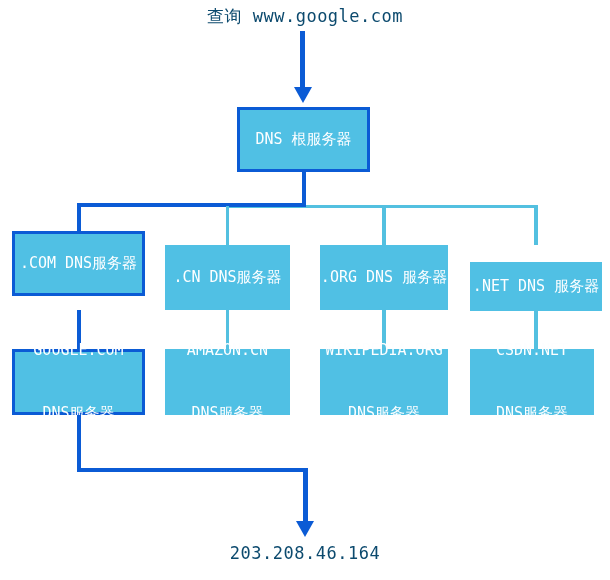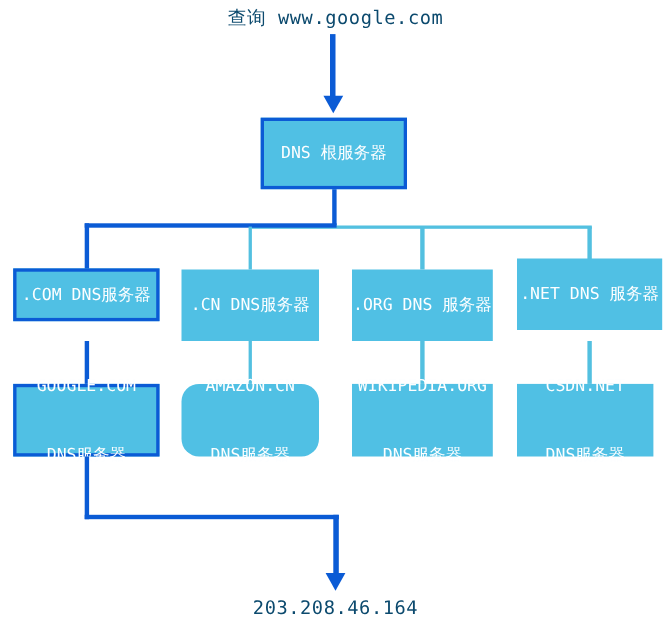--- a/index.html
+++ b/index.html
@@ -45,45 +45,45 @@
   <div class="vline dark" style="left:301.5px;top:172px;width:4px;height:33px;"></div>
 
   <div class="hline light" style="left:229px;top:205px;width:309px;height:3px;"></div>
   <div class="hline dark" style="left:76.5px;top:202.5px;width:229px;height:4.5px;"></div>
 
   <div class="vline dark" style="left:76.5px;top:202.5px;width:4.5px;height:43px;"></div>
   <div class="vline light" style="left:225.75px;top:206px;width:3.5px;height:39px;"></div>
   <div class="vline light" style="left:382.25px;top:206px;width:3.5px;height:39px;"></div>
   <div class="vline light" style="left:534.25px;top:206px;width:3.5px;height:39px;"></div>
 
-  <div class="node hl" style="left:12px;top:244px;width:133px;height:48px;">
+  <div class="node hl" style="left:12px;top:231px;width:133px;height:65px;">
     <span>.COM DNS服务器</span>
   </div>
   <div class="node" style="left:165px;top:245px;width:125px;height:65px;">
     <span>.CN DNS服务器</span>
   </div>
   <div class="node" style="left:320px;top:245px;width:128px;height:65px;">
     <span>.ORG DNS 服务器</span>
   </div>
-  <div class="node" style="left:470px;top:235px;width:132px;height:65px;">
+  <div class="node" style="left:470px;top:262px;width:132px;height:49px;">
     <span>.NET DNS 服务器</span>
   </div>
 
   <div class="vline dark" style="left:76.5px;top:310px;width:4.5px;height:39px;"></div>
   <div class="vline light" style="left:225.75px;top:310px;width:3.5px;height:39px;"></div>
   <div class="vline light" style="left:382.25px;top:310px;width:3.5px;height:39px;"></div>
   <div class="vline light" style="left:534.25px;top:310px;width:3.5px;height:39px;"></div>
 
   <div class="node hl two-line" style="left:12px;top:349px;width:133px;height:66px;">
     <div>
       <span>GOOGLE.COM</span>
       <span>DNS服务器</span>
     </div>
   </div>
-  <div class="node two-line" style="left:165px;top:349px;width:125px;height:66px;border-radius:16px;">
+  <div class="node two-line" style="left:165px;top:349px;width:125px;height:66px;">
     <div>
       <span>AMAZON.CN</span>
       <span>DNS服务器</span>
     </div>
   </div>
   <div class="node two-line" style="left:320px;top:349px;width:128px;height:66px;">
     <div>
       <span>WIKIPEDIA.ORG</span>
       <span>DNS服务器</span>
     </div>

